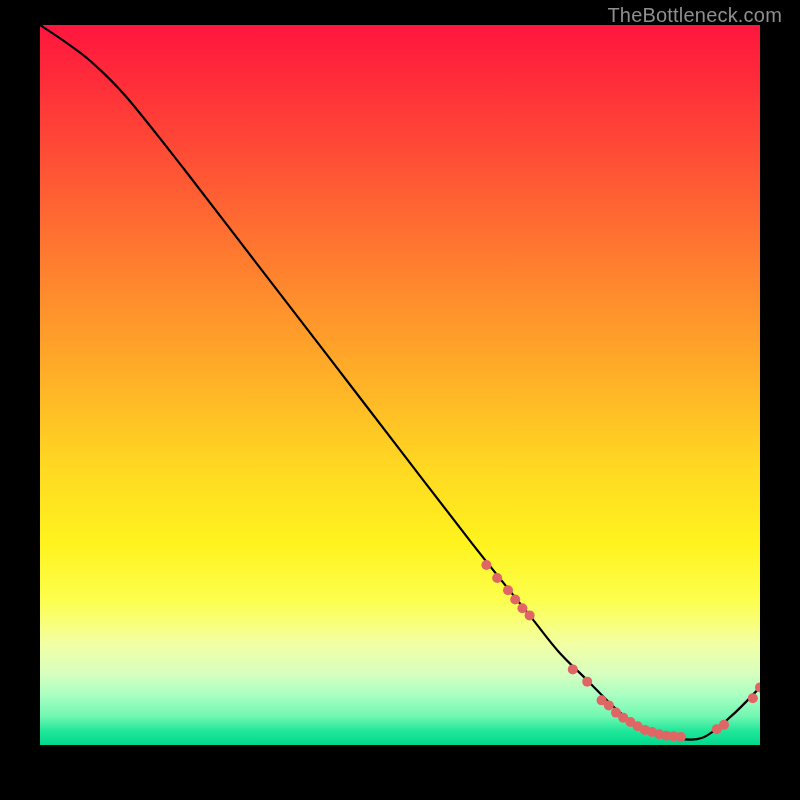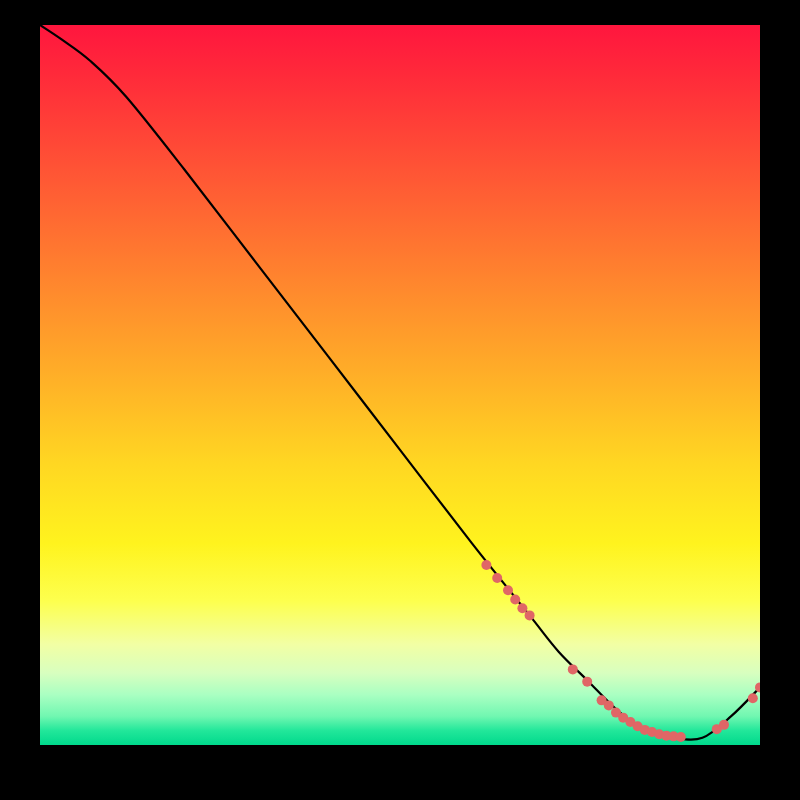--- a/index.html
+++ b/index.html
@@ -57,20 +57,21 @@
     color: #8f8f8f;
     font-size: 20px;
     letter-spacing: 0.2px;
     user-select: none;
   }
 </style>
 </head>
 <body>
 
 <div class="stage">
+  <div class="attribution">TheBottleneck.com</div>
 
   <div class="plot-area">
     <div class="gradient-bg"></div>
     <svg class="curve-layer" viewBox="0 0 720 720" preserveAspectRatio="none">
       <path id="curve-path" fill="none" stroke="#000" stroke-width="2.2" stroke-linecap="round" stroke-linejoin="round" d="M 0.00 0.00 C 3.60 2.40, 13.20 8.40, 21.60 14.40 C 30.00 20.40, 39.60 26.40, 50.40 36.00 C 61.20 45.60, 70.80 54.00, 86.40 72.00 C 102.00 90.00, 122.40 116.40, 144.00 144.00 C 165.60 171.60, 192.00 206.40, 216.00 237.60 C 240.00 268.80, 264.00 300.00, 288.00 331.20 C 312.00 362.40, 336.00 393.60, 360.00 424.80 C 384.00 456.00, 410.40 490.80, 432.00 518.40 C 453.60 546.00, 475.20 572.40, 489.60 590.40 C 504.00 608.40, 508.80 615.60, 518.40 626.40 C 528.00 637.20, 537.60 645.60, 547.20 655.20 C 556.80 664.80, 566.40 675.60, 576.00 684.00 C 585.60 692.40, 595.20 700.80, 604.80 705.60 C 614.40 710.40, 624.00 711.60, 633.60 712.80 C 643.20 714.00, 652.80 716.40, 662.40 712.80 C 672.00 709.20, 681.60 699.60, 691.20 691.20 C 700.80 682.80, 715.20 667.20, 720.00 662.40"></path>
       <g id="markers-group">
           <circle cx="446.40" cy="540.00" r="5" fill="#e06666"></circle>
           <circle cx="457.20" cy="552.96" r="5" fill="#e06666"></circle>
           <circle cx="468.00" cy="565.20" r="5" fill="#e06666"></circle>
           <circle cx="475.20" cy="574.56" r="5" fill="#e06666"></circle>

